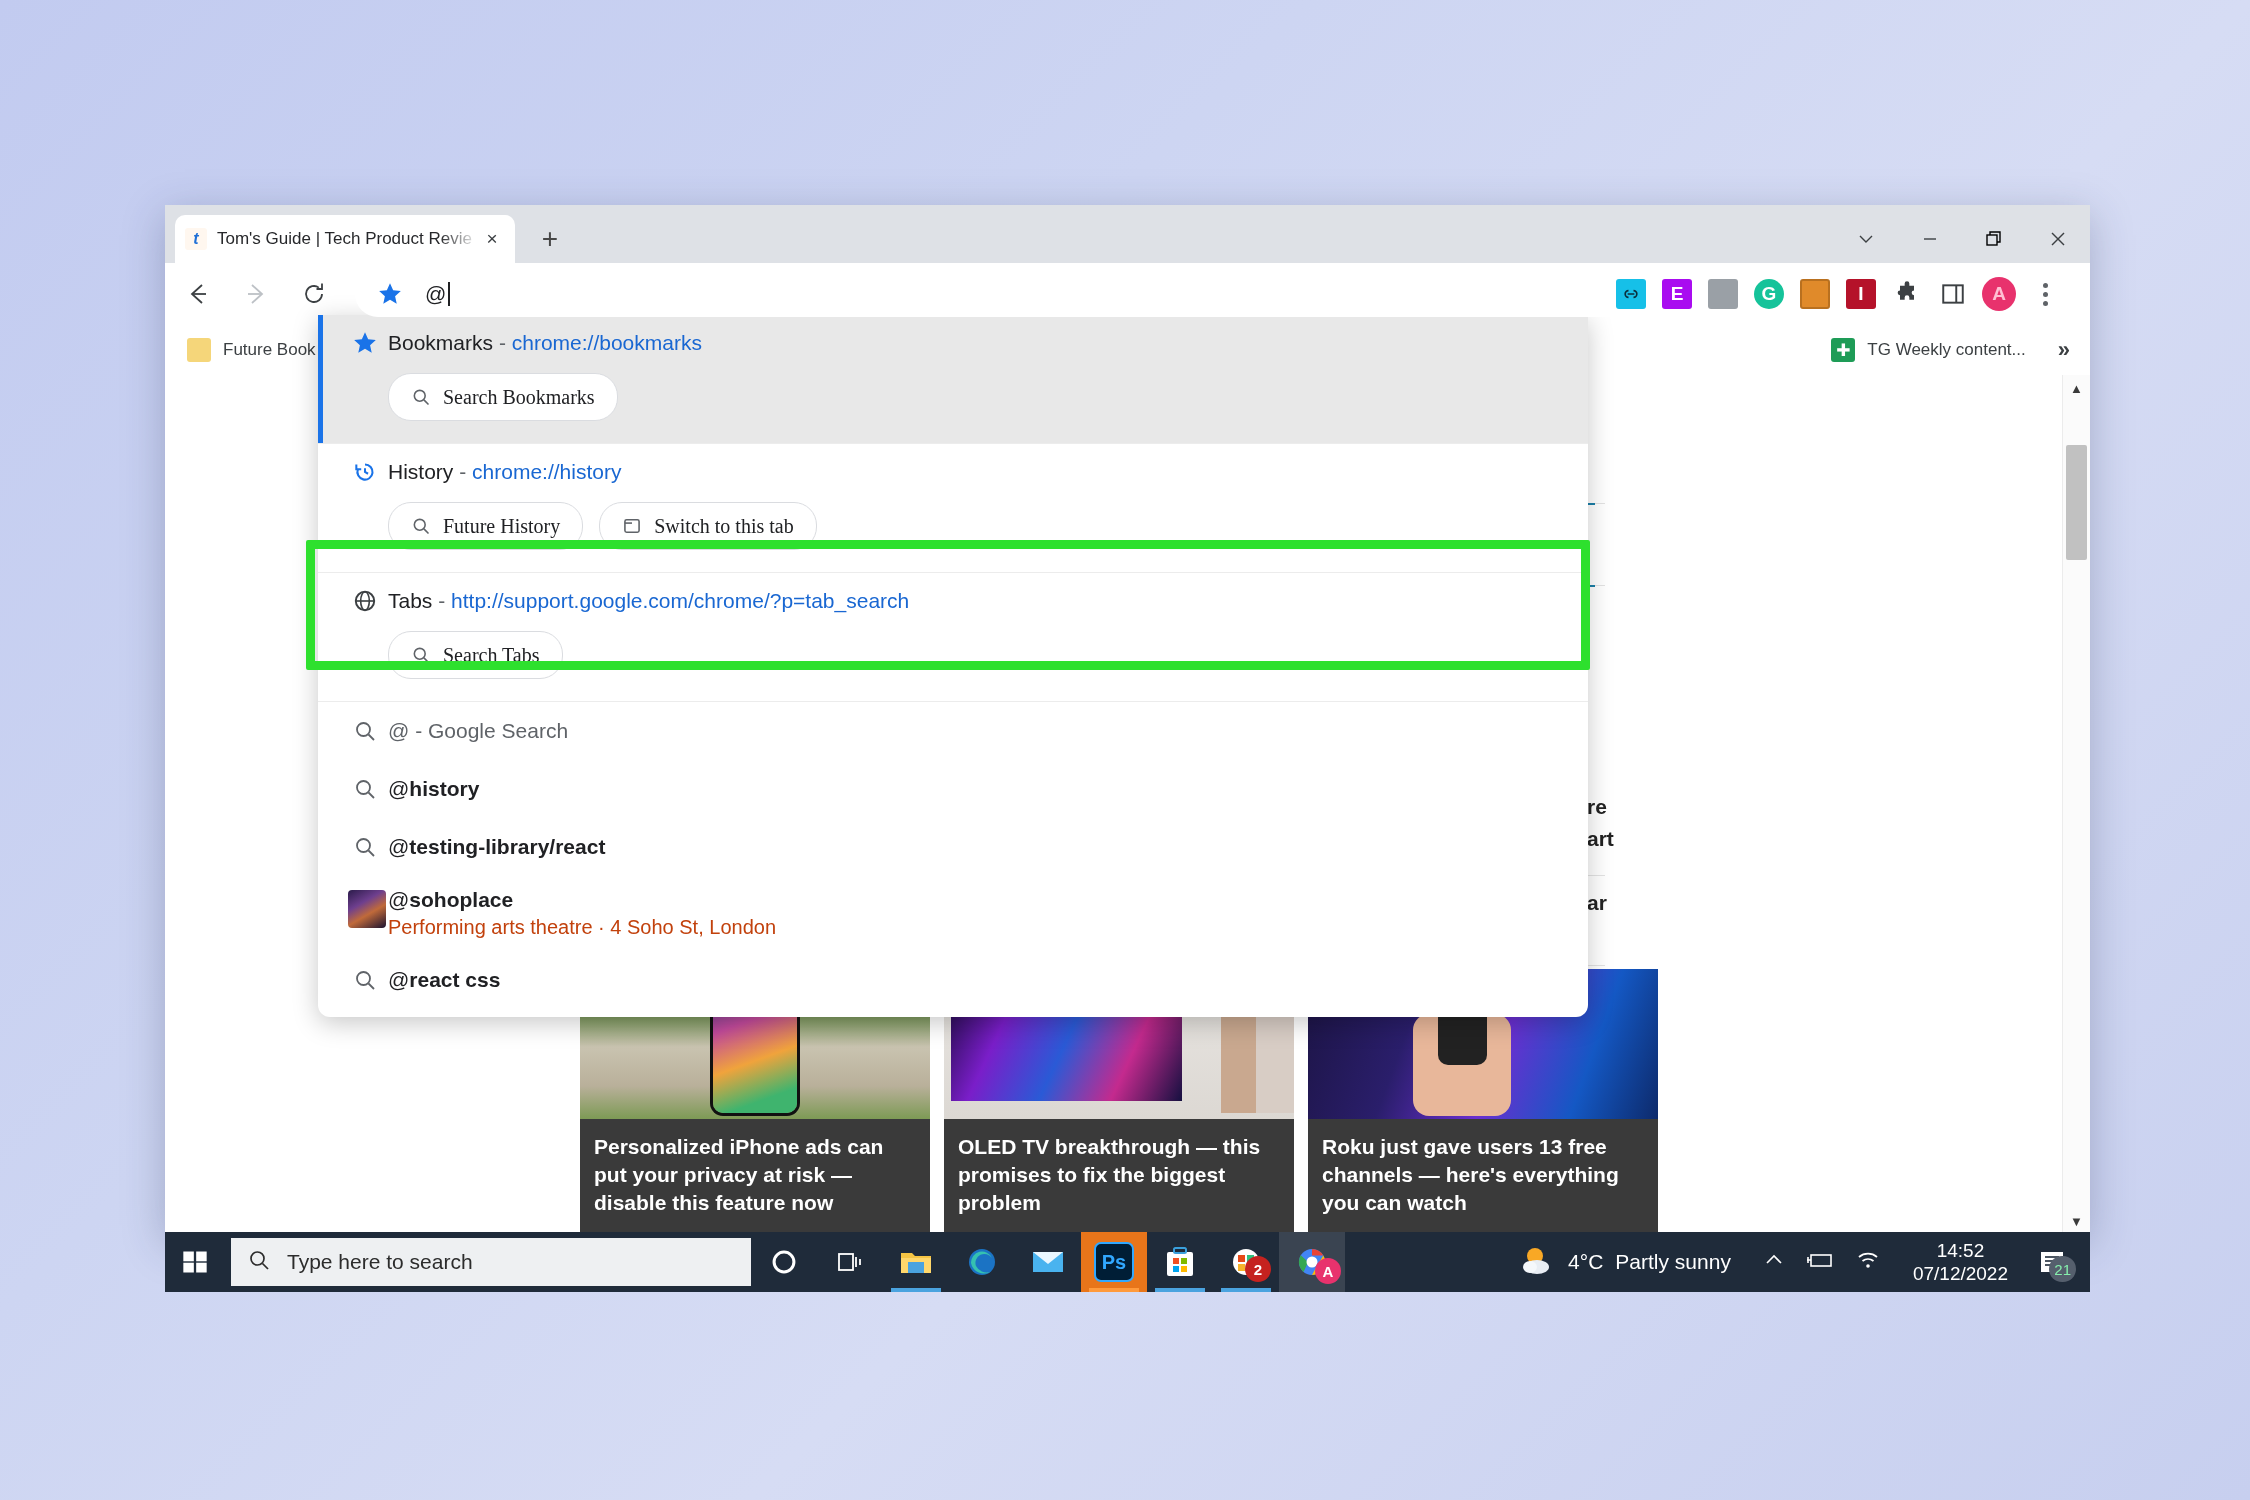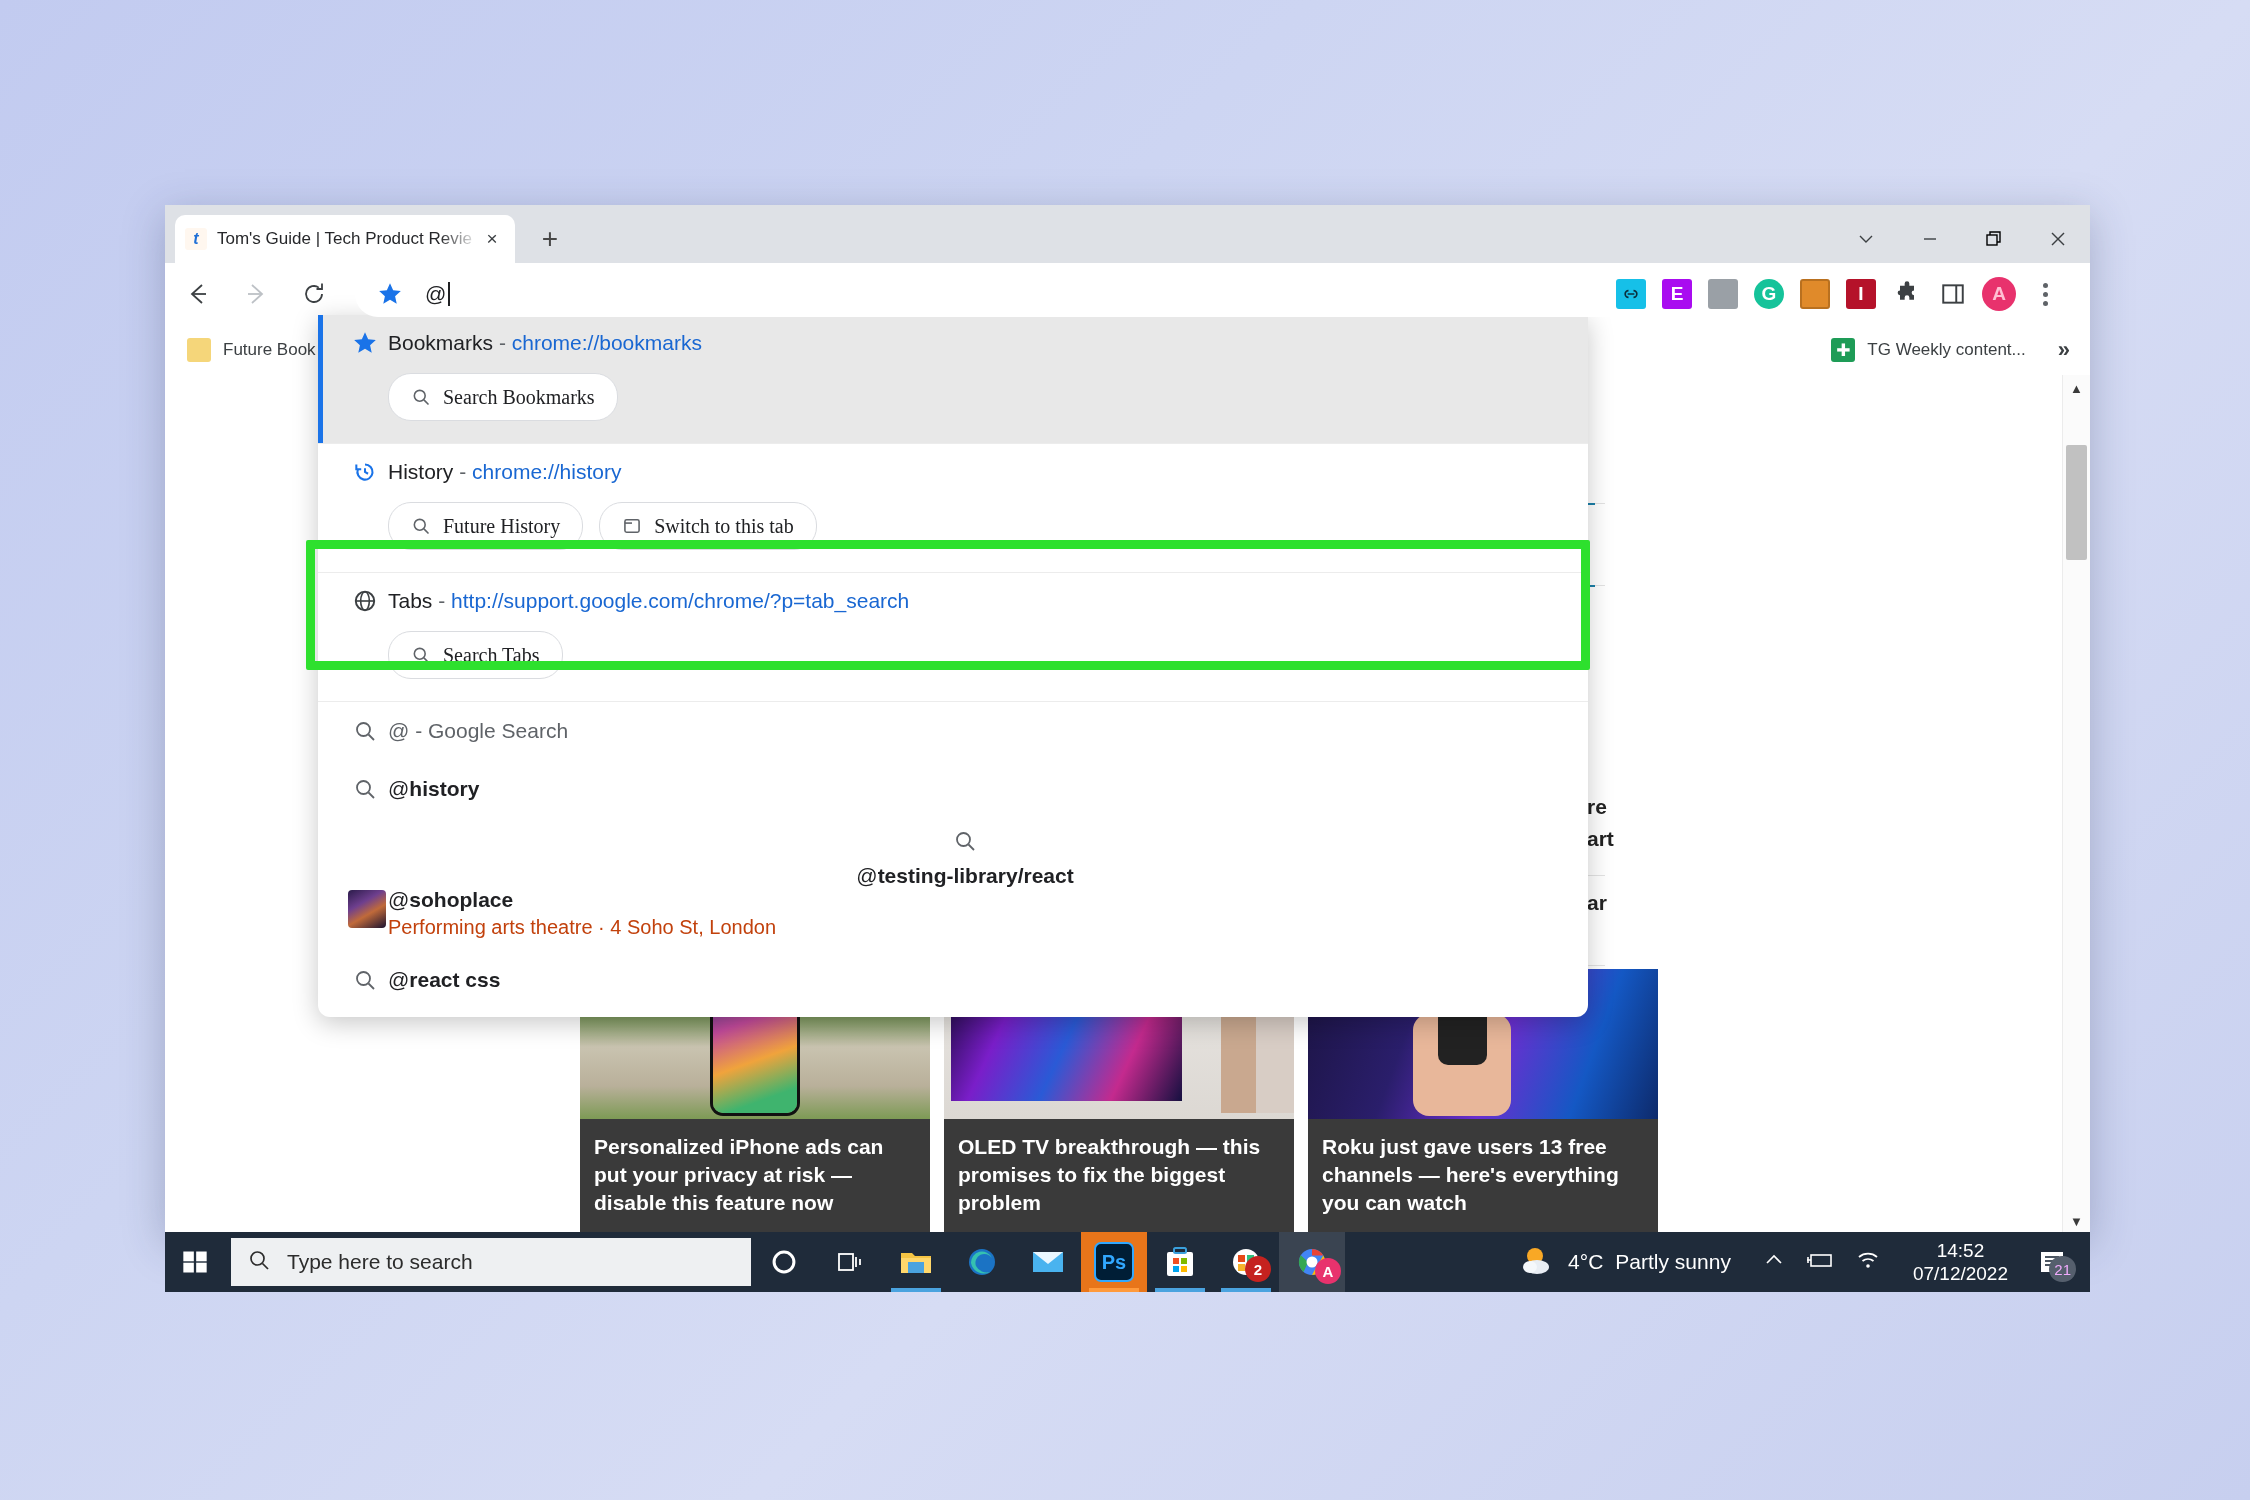--- a/index.html
+++ b/index.html
@@ -149,21 +149,21 @@
   .tb-ico.ps{background:#e8751a;}
   .tb-ico.ps:after{background:#ff9a3c;}
   .tb-ico.chr{background:rgba(255,255,255,.12);}
   .tb-right{margin-left:auto;display:flex;align-items:center;padding-right:8px;height:60px;}
   .tb-weather{display:flex;align-items:center;gap:12px;padding:0 14px;color:#fff;font-size:21px;cursor:pointer;}
   .tb-sys{display:flex;align-items:center;gap:20px;padding:0 18px;color:#fff;}
   .tb-clock{display:flex;flex-direction:column;align-items:center;color:#fff;font-size:19px;line-height:1.22;padding:0 14px;cursor:pointer;}
   .tb-notif{position:relative;width:60px;height:60px;display:flex;align-items:center;justify-content:center;cursor:pointer;}
   .badge{
     position:absolute;right:6px;bottom:10px;min-width:26px;height:26px;border-radius:13px;
-    background:#555f6d;color:#f0abfc;font-size:15px;display:flex;align-items:center;justify-content:center;padding:0 5px;box-sizing:border-box;text-align:center;
+    background:#555f6d;color:#86efac;font-size:15px;display:flex;align-items:center;justify-content:center;padding:0 5px;box-sizing:border-box;text-align:center;
   }
   .dot-badge{
     position:absolute;right:8px;bottom:10px;width:26px;height:26px;border-radius:13px;background:#c5221f;color:#fff;
     font-size:15px;font-weight:bold;display:flex;align-items:center;justify-content:center;
   }
 </style>
 </head>
 <body>
 
 <div id="browser">
@@ -454,21 +454,21 @@
       <svg width="24" height="24" viewBox="0 0 24 24">
           <circle cx="10.5" cy="10.5" r="6.5" fill="none" stroke="#5f6368" stroke-width="1.8"></circle>
           <line x1="15.5" y1="15.5" x2="21" y2="21" stroke="#5f6368" stroke-width="1.8"></line>
         </svg>
     </div>
     <div class="stxt">
       <span>@</span><b>history</b>
     </div>
   </div>
 
-  <div class="srow" style="height:58px;flex-direction:column;">
+  <div class="srow" style="height:58px;">
     <div class="sicon">
       <svg width="24" height="24" viewBox="0 0 24 24">
           <circle cx="10.5" cy="10.5" r="6.5" fill="none" stroke="#5f6368" stroke-width="1.8"></circle>
           <line x1="15.5" y1="15.5" x2="21" y2="21" stroke="#5f6368" stroke-width="1.8"></line>
         </svg>
     </div>
     <div class="stxt">
       <span>@</span><b>testing-library/react</b>
     </div>
   </div>

